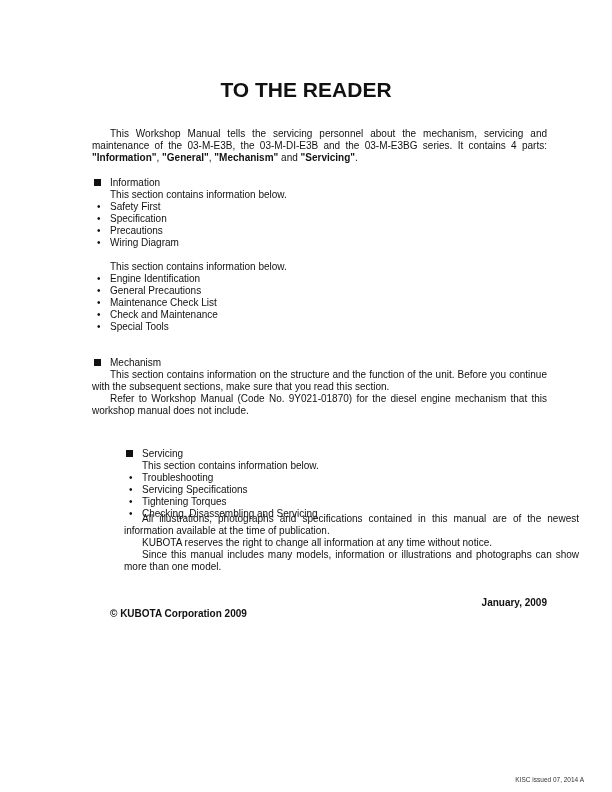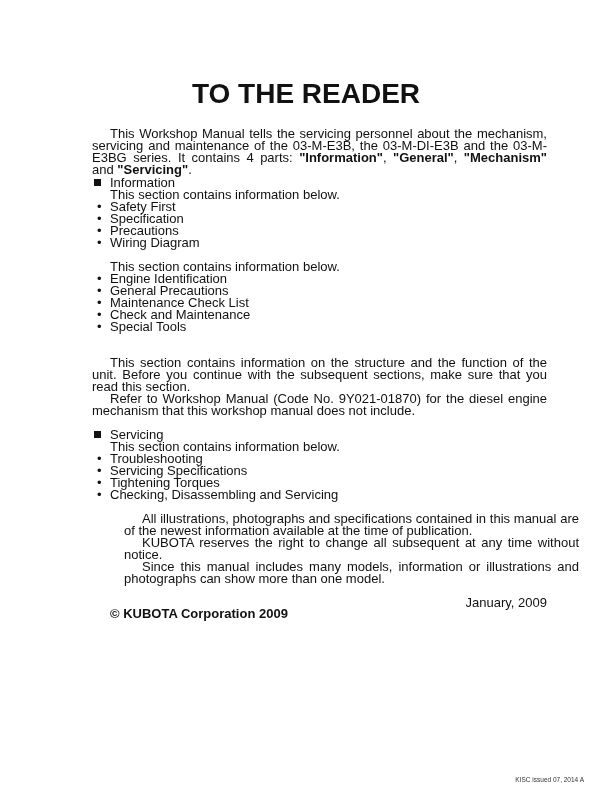--- a/index.html
+++ b/index.html
@@ -1,20 +1,20 @@
 <!DOCTYPE html>
 <html><head>
   <meta charset="utf-8">
   <style>
     html, body { margin: 0; padding: 0; background: #ffffff; }
     body { width: 612px; height: 792px; position: relative; overflow: hidden;
       font-family: "Liberation Sans", sans-serif; color: #111; }
     .title { position: absolute; top: 78px; left: 0; width: 612px; text-align: center;
-      font-size: 28px; font-weight: bold; letter-spacing: 0px; }
-    .block { position: absolute; left: 92px; width: 455px; font-size: 13px; line-height: 12px; }
+      font-size: 21px; font-weight: bold; letter-spacing: 0px; }
+    .block { position: absolute; left: 92px; width: 455px; font-size: 10px; line-height: 12px; }
     .just { text-align: justify; text-align-last: left; }
     .indent { text-indent: 18px; }
     .para { margin: 0; }
     .sec-head { position: relative; font-weight: normal; padding-left: 18px; }
     .sec-head .sq { position: absolute; left: 2px; top: 2px; width: 7px; height: 7px; background: #111; }
     .sec-desc { padding-left: 18px; }
     ul.bul { list-style: none; margin: 0; padding: 0; }
     ul.bul li { position: relative; padding-left: 18px; }
     ul.bul li .dot { position: absolute; left: 5px; top: 0; }
     .right { text-align: right; }
@@ -46,39 +46,40 @@
     <ul class="bul">
       <li><span class="dot">•</span><span>Engine Identification</span></li>
       <li><span class="dot">•</span><span>General Precautions</span></li>
       <li><span class="dot">•</span><span>Maintenance Check List</span></li>
       <li><span class="dot">•</span><span>Check and Maintenance</span></li>
       <li><span class="dot">•</span><span>Special Tools</span></li>
     </ul>
   </div>
 
   <div class="block" style="top:357px;">
+    <div class="sec-head"><span class="sq"></span><span>Mechanism</span></div>
     <p class="para just indent">This section contains information on the structure and the function of the unit. Before you continue with the subsequent sections, make sure that you read this section.</p>
     <p class="para just indent">Refer to Workshop Manual (Code No. 9Y021-01870) for the diesel engine mechanism that this workshop manual does not include.</p>
   </div>
 
-  <div class="block" style="top:429px;">
+  <div class="block" style="top:448px;margin-left:32px;">
     <div class="sec-head"><span class="sq"></span><span>Servicing</span></div>
     <div class="sec-desc">This section contains information below.</div>
     <ul class="bul">
       <li><span class="dot">•</span><span>Troubleshooting</span></li>
       <li><span class="dot">•</span><span>Servicing Specifications</span></li>
       <li><span class="dot">•</span><span>Tightening Torques</span></li>
       <li><span class="dot">•</span><span>Checking, Disassembling and Servicing</span></li>
     </ul>
   </div>
 
   <div class="block" style="top:513px;margin-left:32px;">
     <p class="para just indent">All illustrations, photographs and specifications contained in this manual are of the newest information available at the time of publication.</p>
-    <p class="para just indent">KUBOTA reserves the right to change all subsequent at any time without notice.</p>
+    <p class="para just indent">KUBOTA reserves the right to change all information at any time without notice.</p>
     <p class="para just indent">Since this manual includes many models, information or illustrations and photographs can show more than one model.</p>
   </div>
 
-  <div class="block right" style="top:597px; font-weight:normal;">January, 2009</div>
+  <div class="block right" style="top:597px; font-weight:bold;">January, 2009</div>
 
   <div class="block" style="top:608px; left:110px; font-weight:bold;">© KUBOTA Corporation 2009</div>
 
   <div class="footer">KISC issued 07, 2014 A</div>
 </div>
 
 </body></html>

